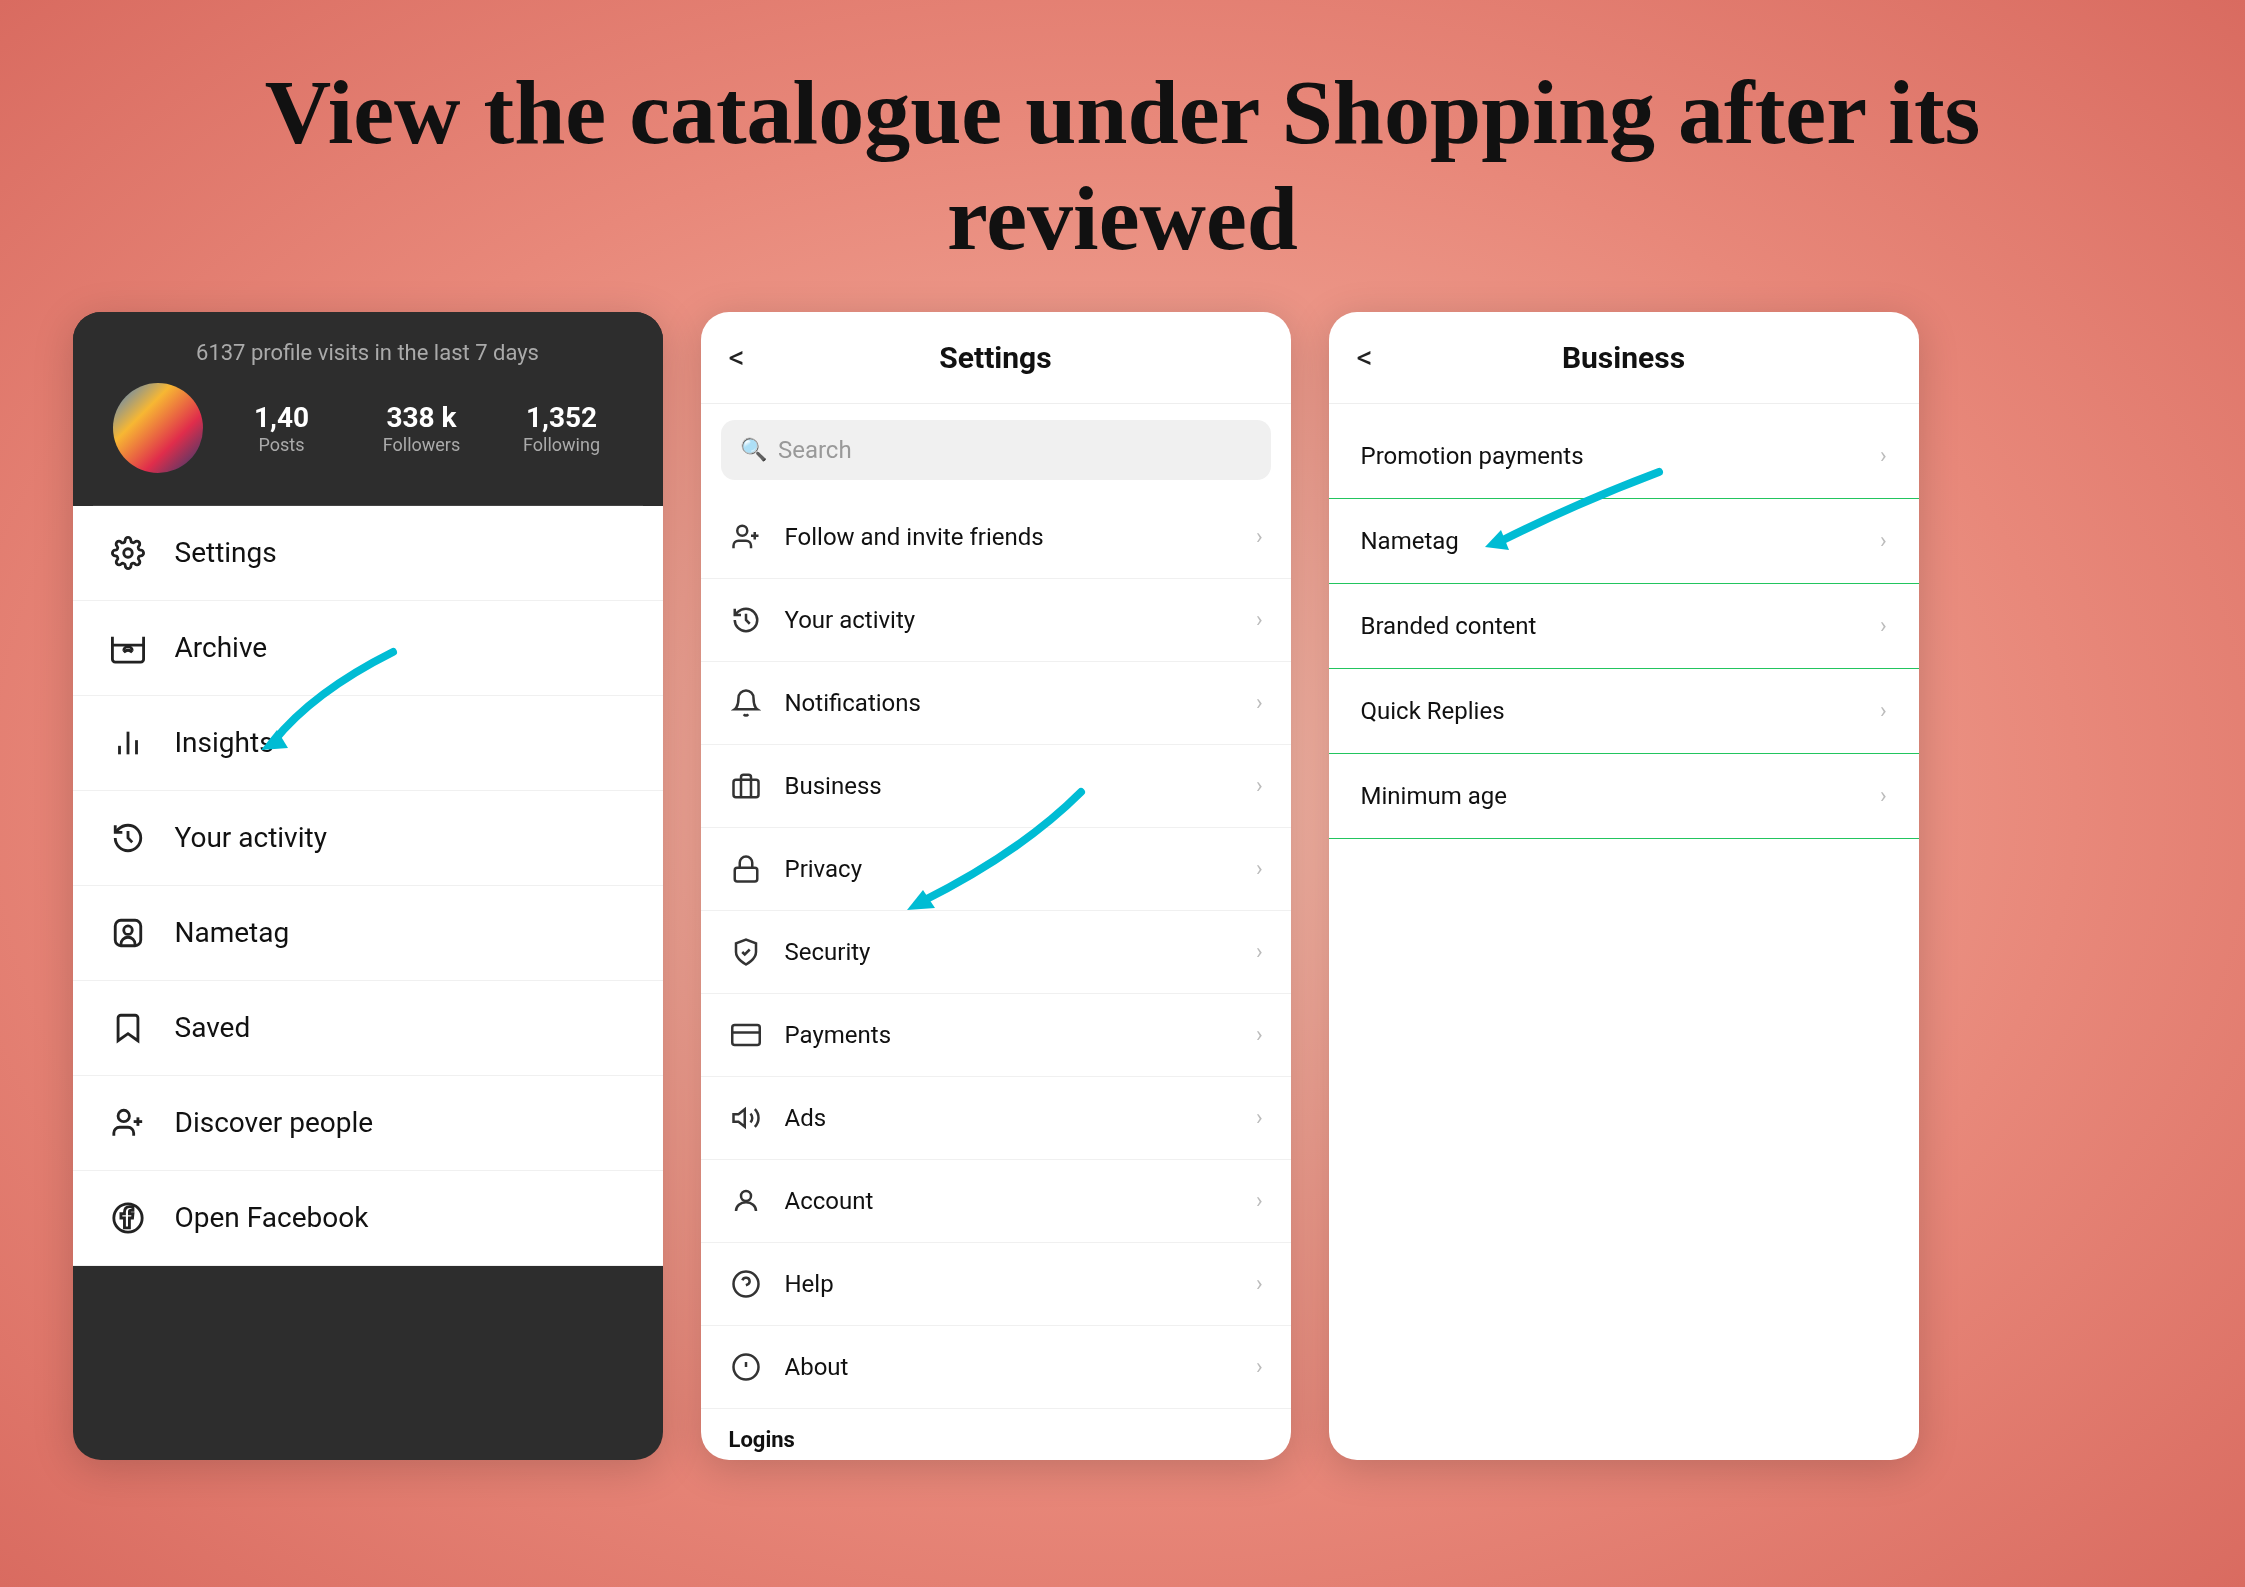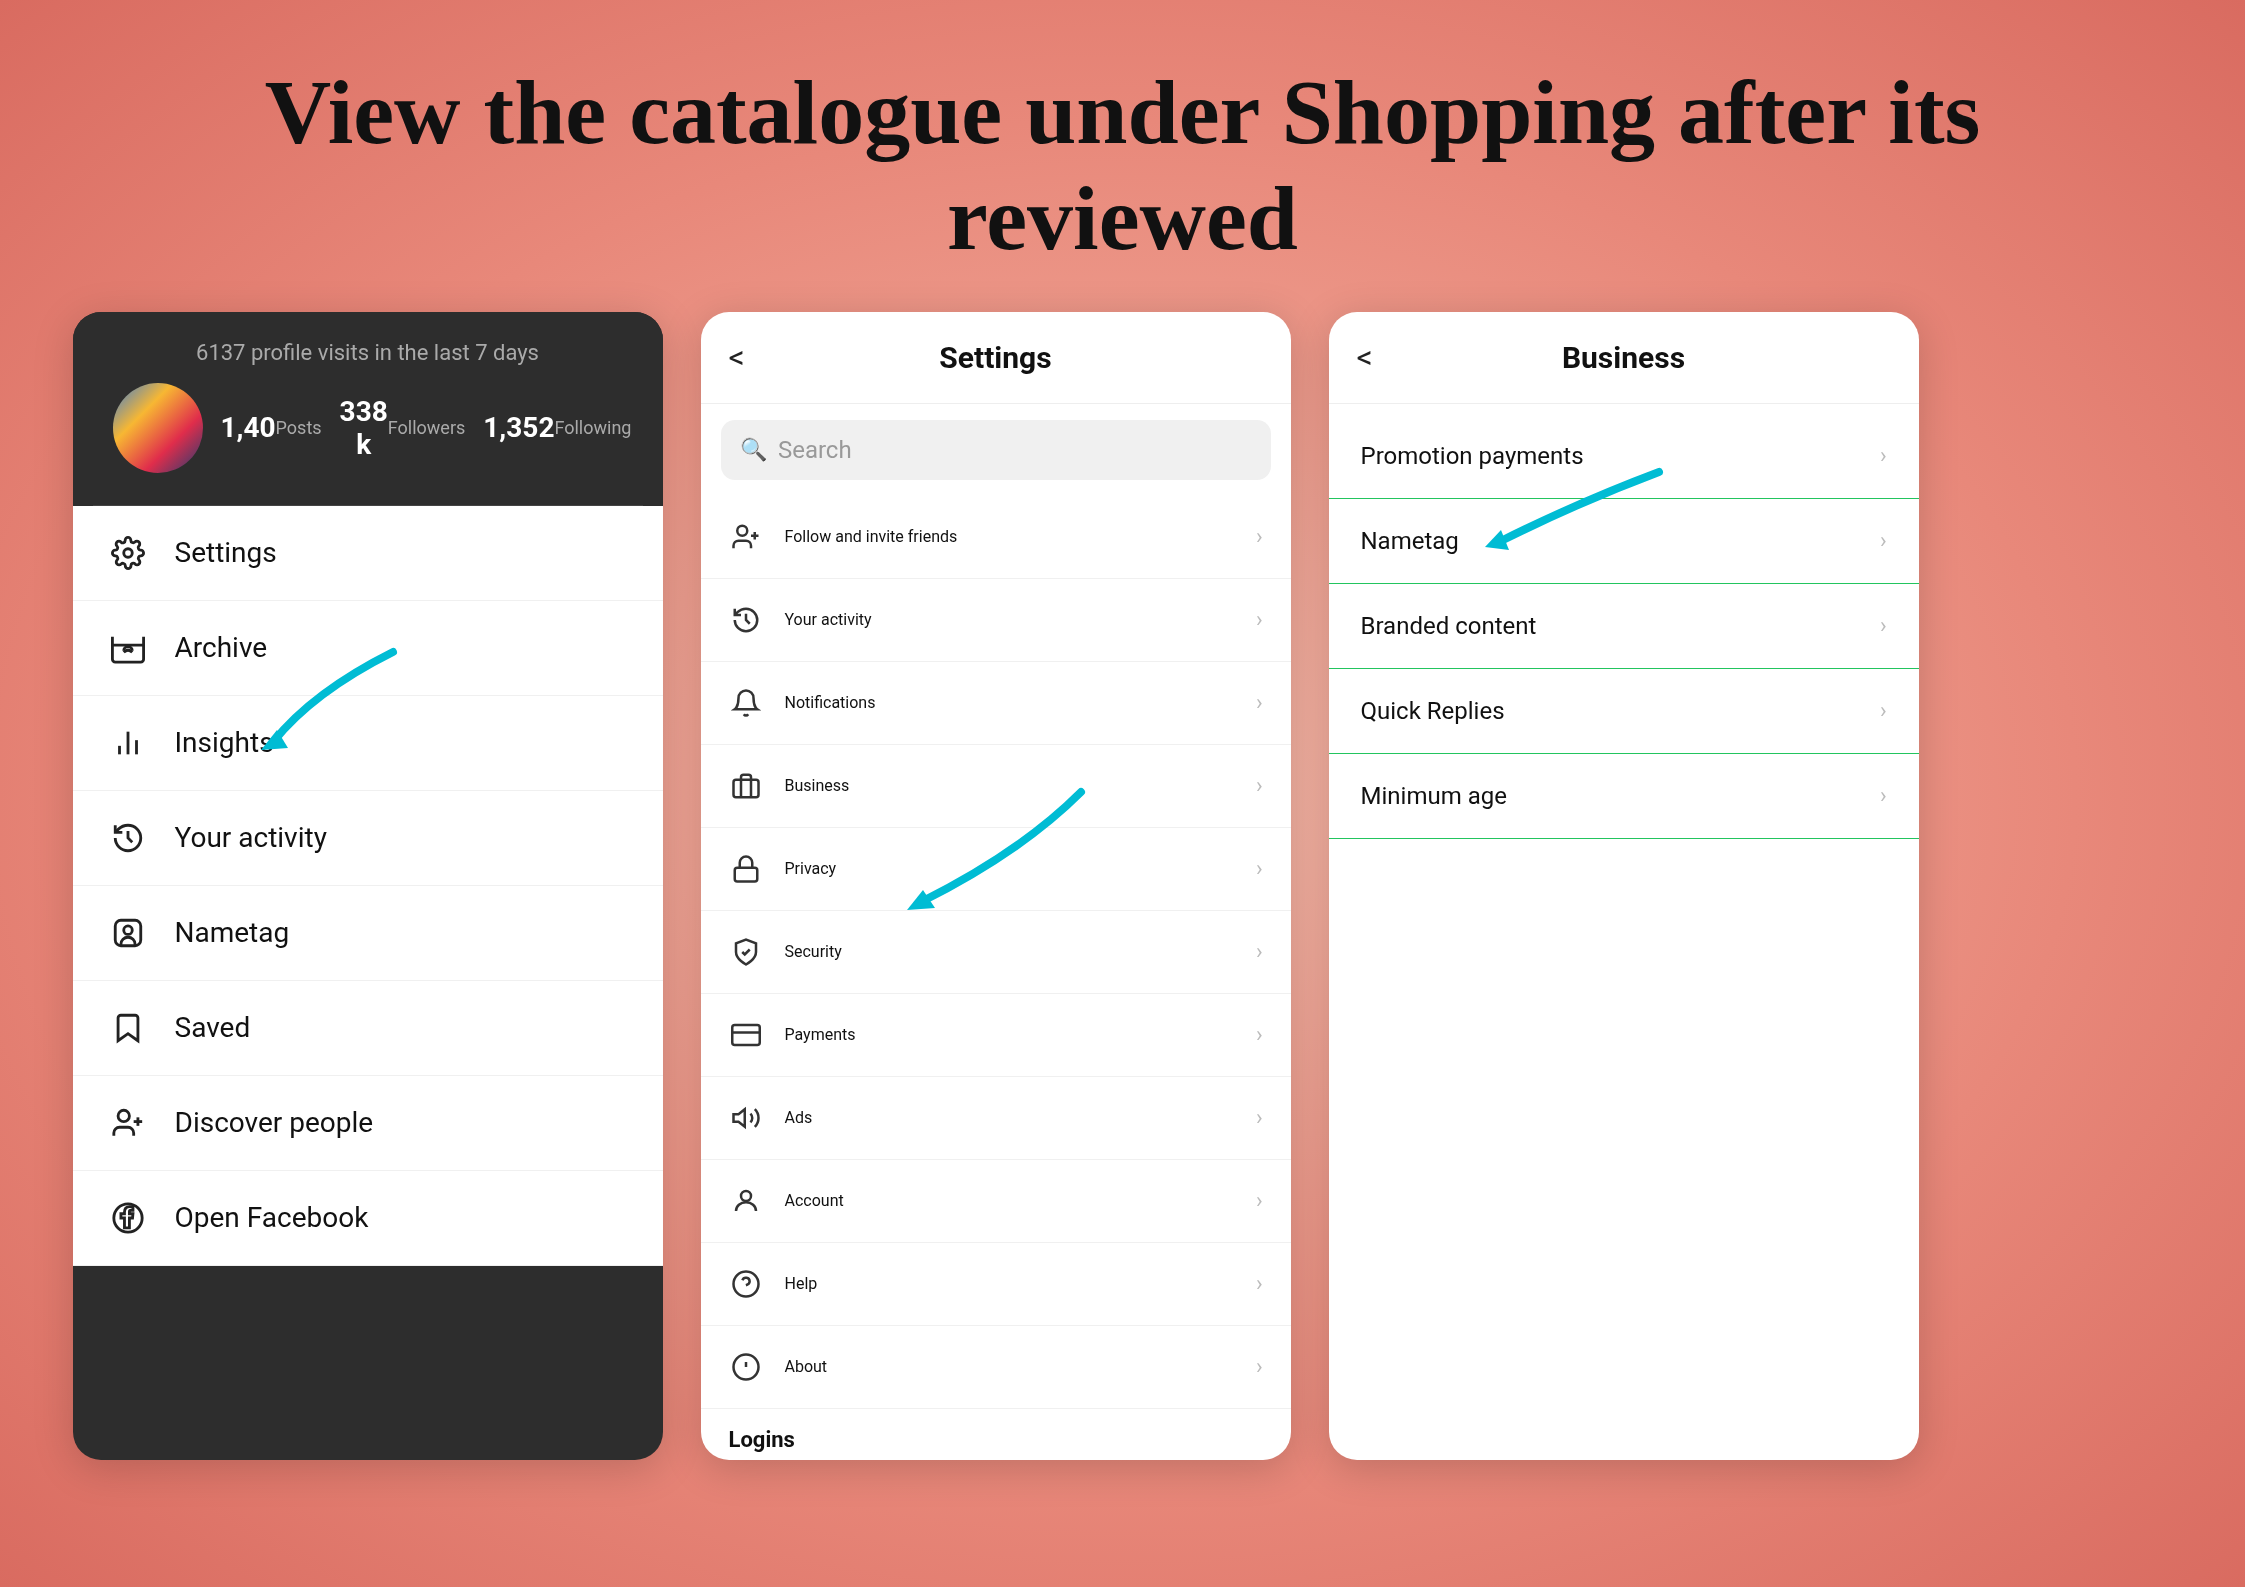--- a/index.html
+++ b/index.html
@@ -68,20 +68,21 @@
     .avatar-circle {
       width: 90px;
       height: 90px;
       border-radius: 50%;
       background: linear-gradient(135deg, #3a7bd5, #f7b733, #e02d4b, #1e3c72);
       flex-shrink: 0;
     }
 
     .stat-col {
       display: flex;
+      flex-direction: column;
       align-items: center;
       flex: 1;
     }
 
     .stat-number {
       color: #fff;
       font-size: 28px;
       font-weight: 700;
     }
 
@@ -214,21 +215,21 @@
 
     .settings-item-icon svg {
       width: 30px;
       height: 30px;
       stroke: #333;
       fill: none;
       stroke-width: 2;
     }
 
     .settings-item-label {
-      font-size: 16px;
+      font-size: 24px;
       color: #111;
     }
 
     .chevron-right {
       color: #bbb;
       font-size: 22px;
     }
 
     .settings-section-header {
       padding: 18px 28px 8px;

